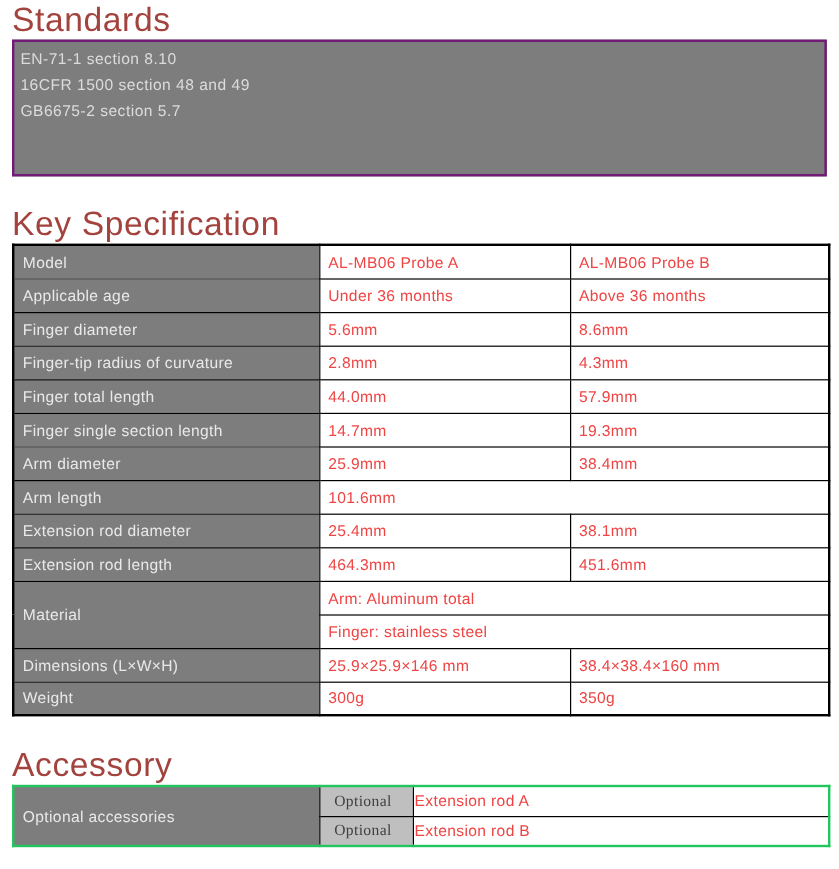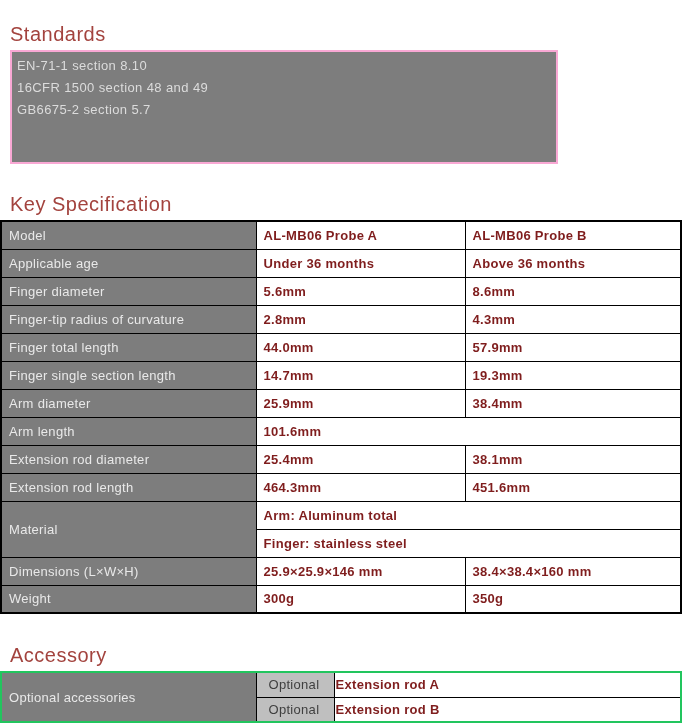--- a/index.html
+++ b/index.html
@@ -5,48 +5,49 @@
   html,body{margin:0;padding:0;background:#ffffff;}
   body{
     width:699px;height:724px;
     font-family:"Liberation Sans",sans-serif;
     color:#3f3f3f;
     -webkit-font-smoothing:antialiased;
   }
   .page{position:relative;width:699px;height:724px;overflow:hidden;}
 
   .section-title{
-    margin:17px 0 0 10px;
-    font-size:20px;
+    margin:0 0 0 10px;
+    font-size:28px;
     font-weight:400;
     color:#a3433e;
     letter-spacing:0.5px;
     line-height:26px;
   }
   .title-standards{padding-top:4px;}
   .title-keyspec{margin-top:27px;}
   .title-accessory{margin-top:28px;}
 
   .standards-box{
     box-sizing:border-box;
     margin:3px 0 0 10px;
-    width:548px;height:114px;
+    width:679px;height:114px;
     background:#7d7d7d;
-    border:2px solid #f9a8d4;
+    border:2px solid #701a75;
     padding:3px 0 0 5px;
   }
   .standards-box .std-line{
     font-size:13px;
     line-height:22px;
     color:#dcdcdc;
     letter-spacing:0.4px;
   }
 
   table{
     border-collapse:collapse;
+    margin-left:10px;
     table-layout:fixed;
   }
   table.keyspec{margin-top:3px;width:680px;}
   table.accessory-tbl{margin-top:3px;width:680px;}
 
   td{
     border:1px solid #000000;
     font-size:13px;
     letter-spacing:0.3px;
     padding:0 4px 0 7px;
@@ -59,27 +60,27 @@
   table.keyspec tr{height:28px;}
   table.accessory-tbl tr{height:25px;}
 
   td.lbl{
     background:#7d7d7d;
     color:#e9e9e9;
     font-weight:400;
   }
   td.val{
     background:#ffffff;
-    color:#7f1d1d;
-    font-weight:bold;
+    color:#ef4444;
   }
   td.opt{
     background:#bfbfbf;
     color:#3f3f3f;
     padding-left:12px;
+    font-family:Liberation Serif, serif;
   }
   td.val.acc{padding-left:1px;}
 
   col.c-label{width:255px;}
   col.c-a{width:209px;}
   col.c-b{width:216px;}
   col.c-opt{width:78px;}
   col.c-accval{width:347px;}
 </style>
 </head>

